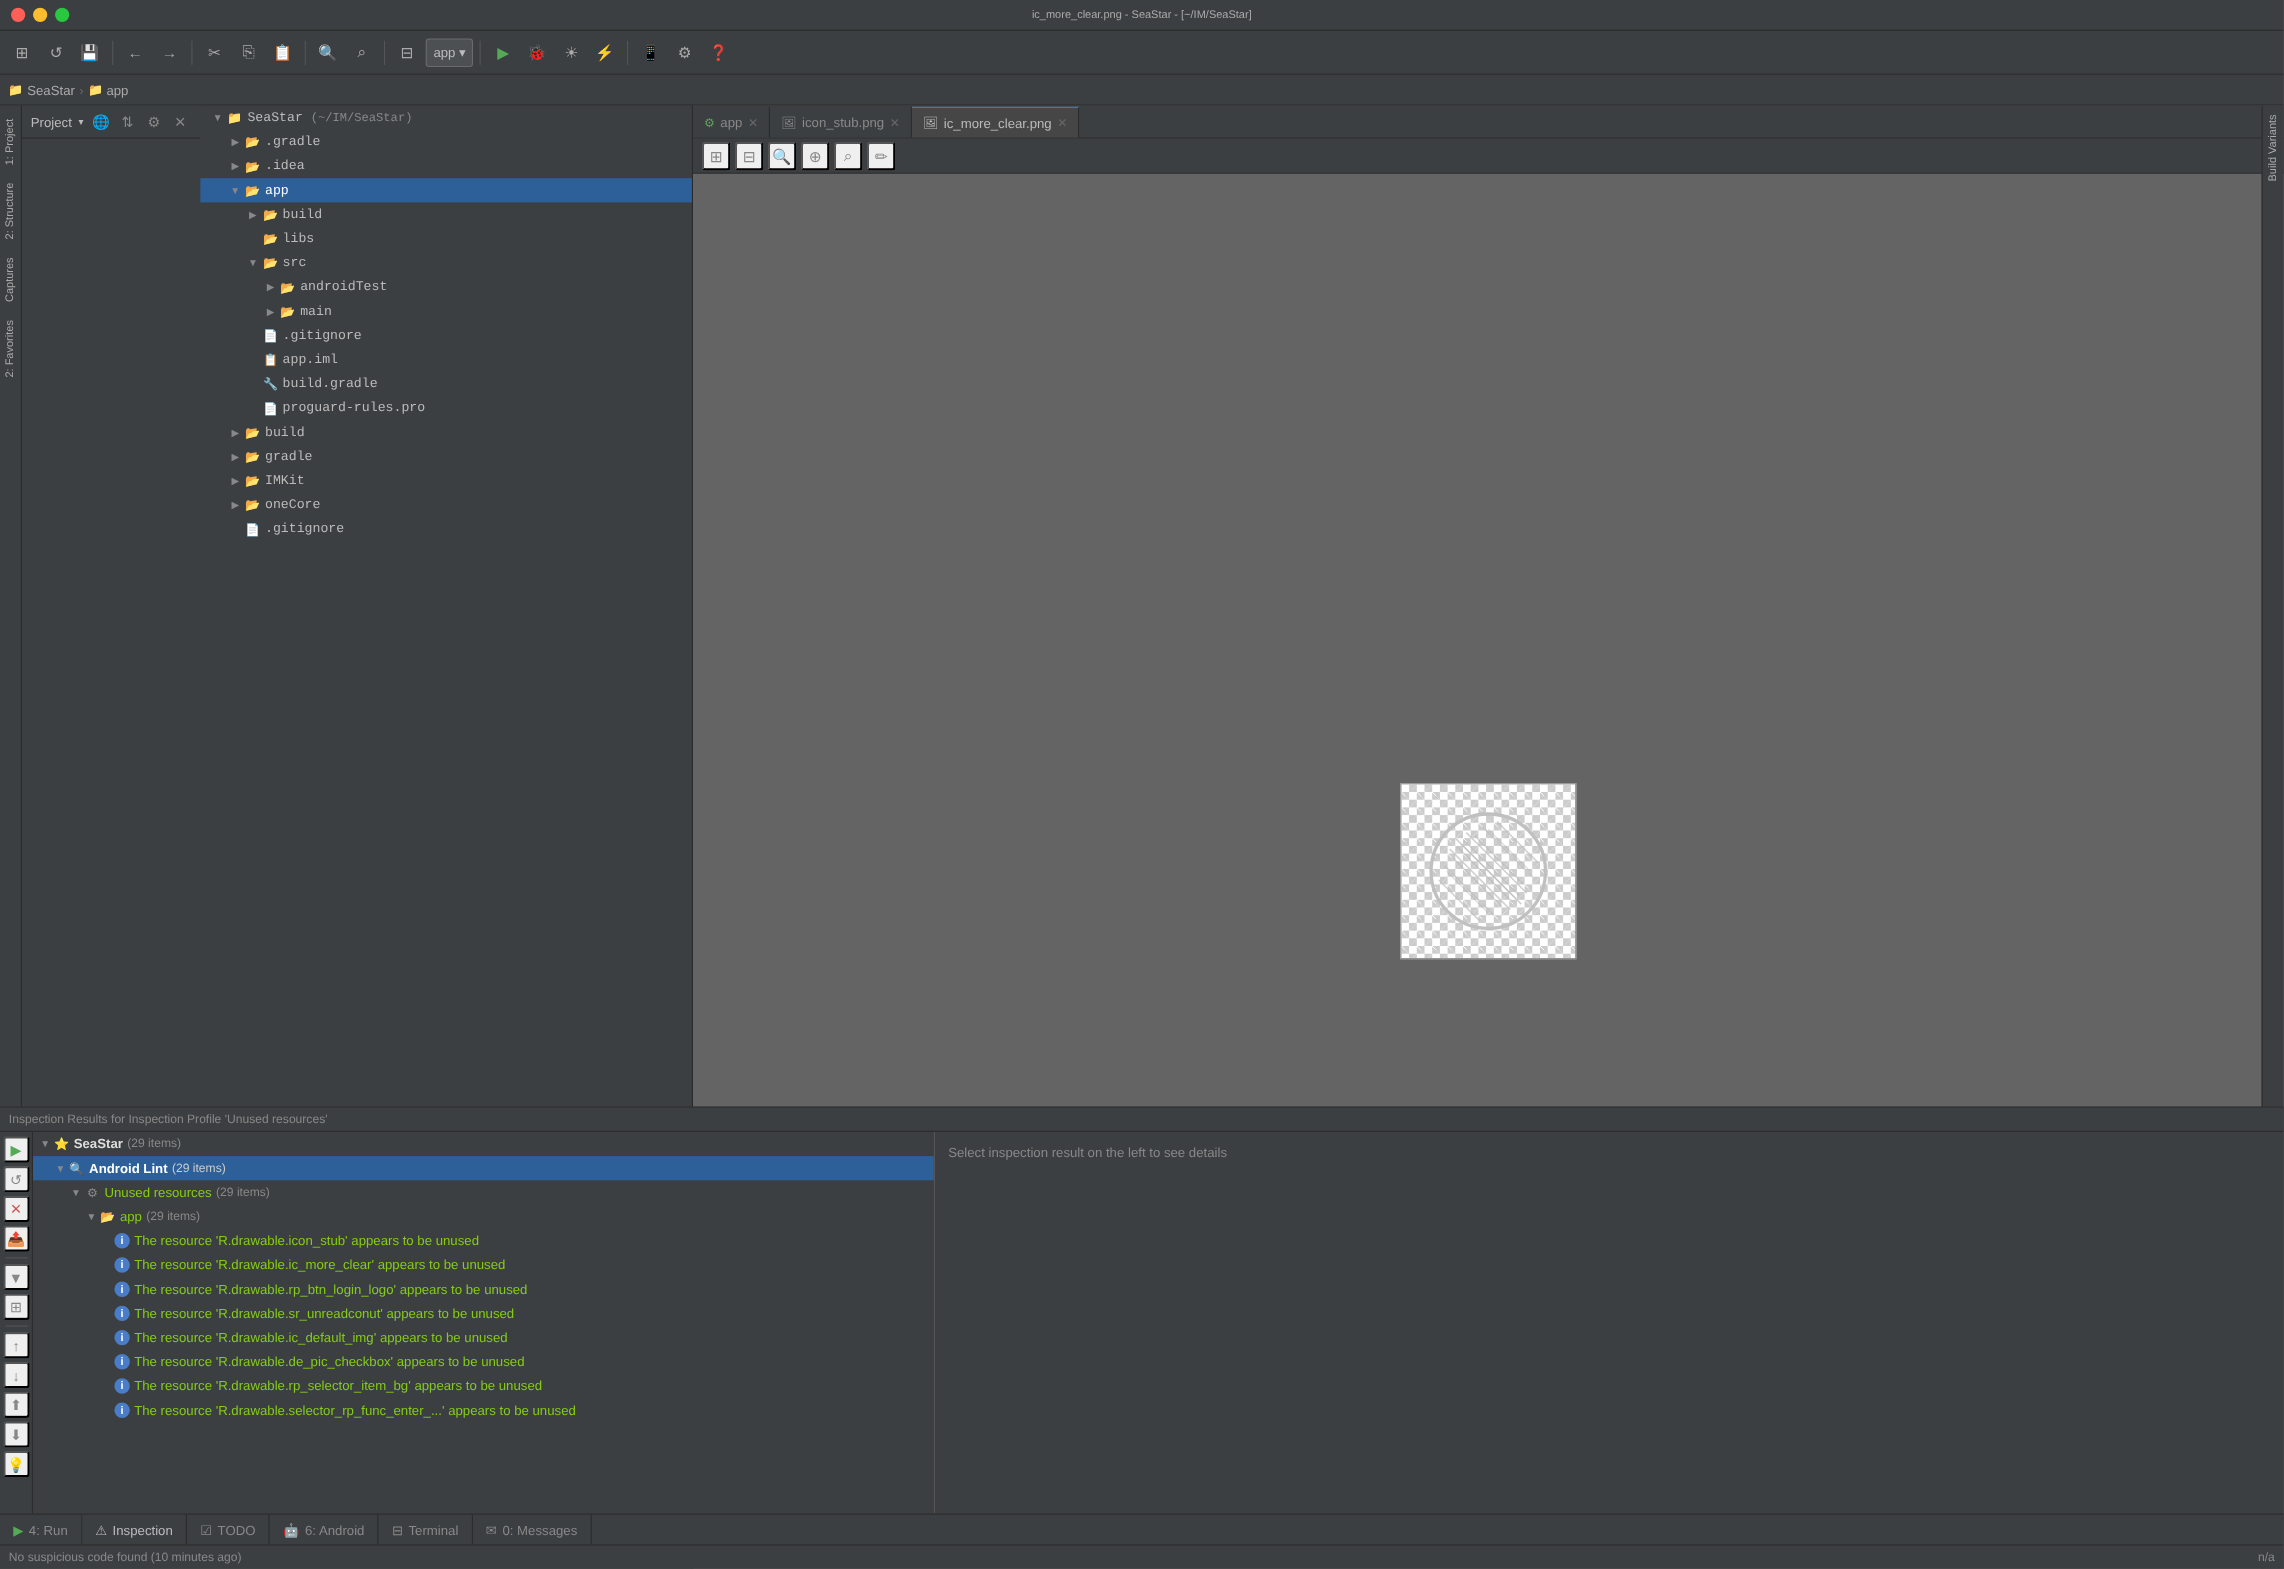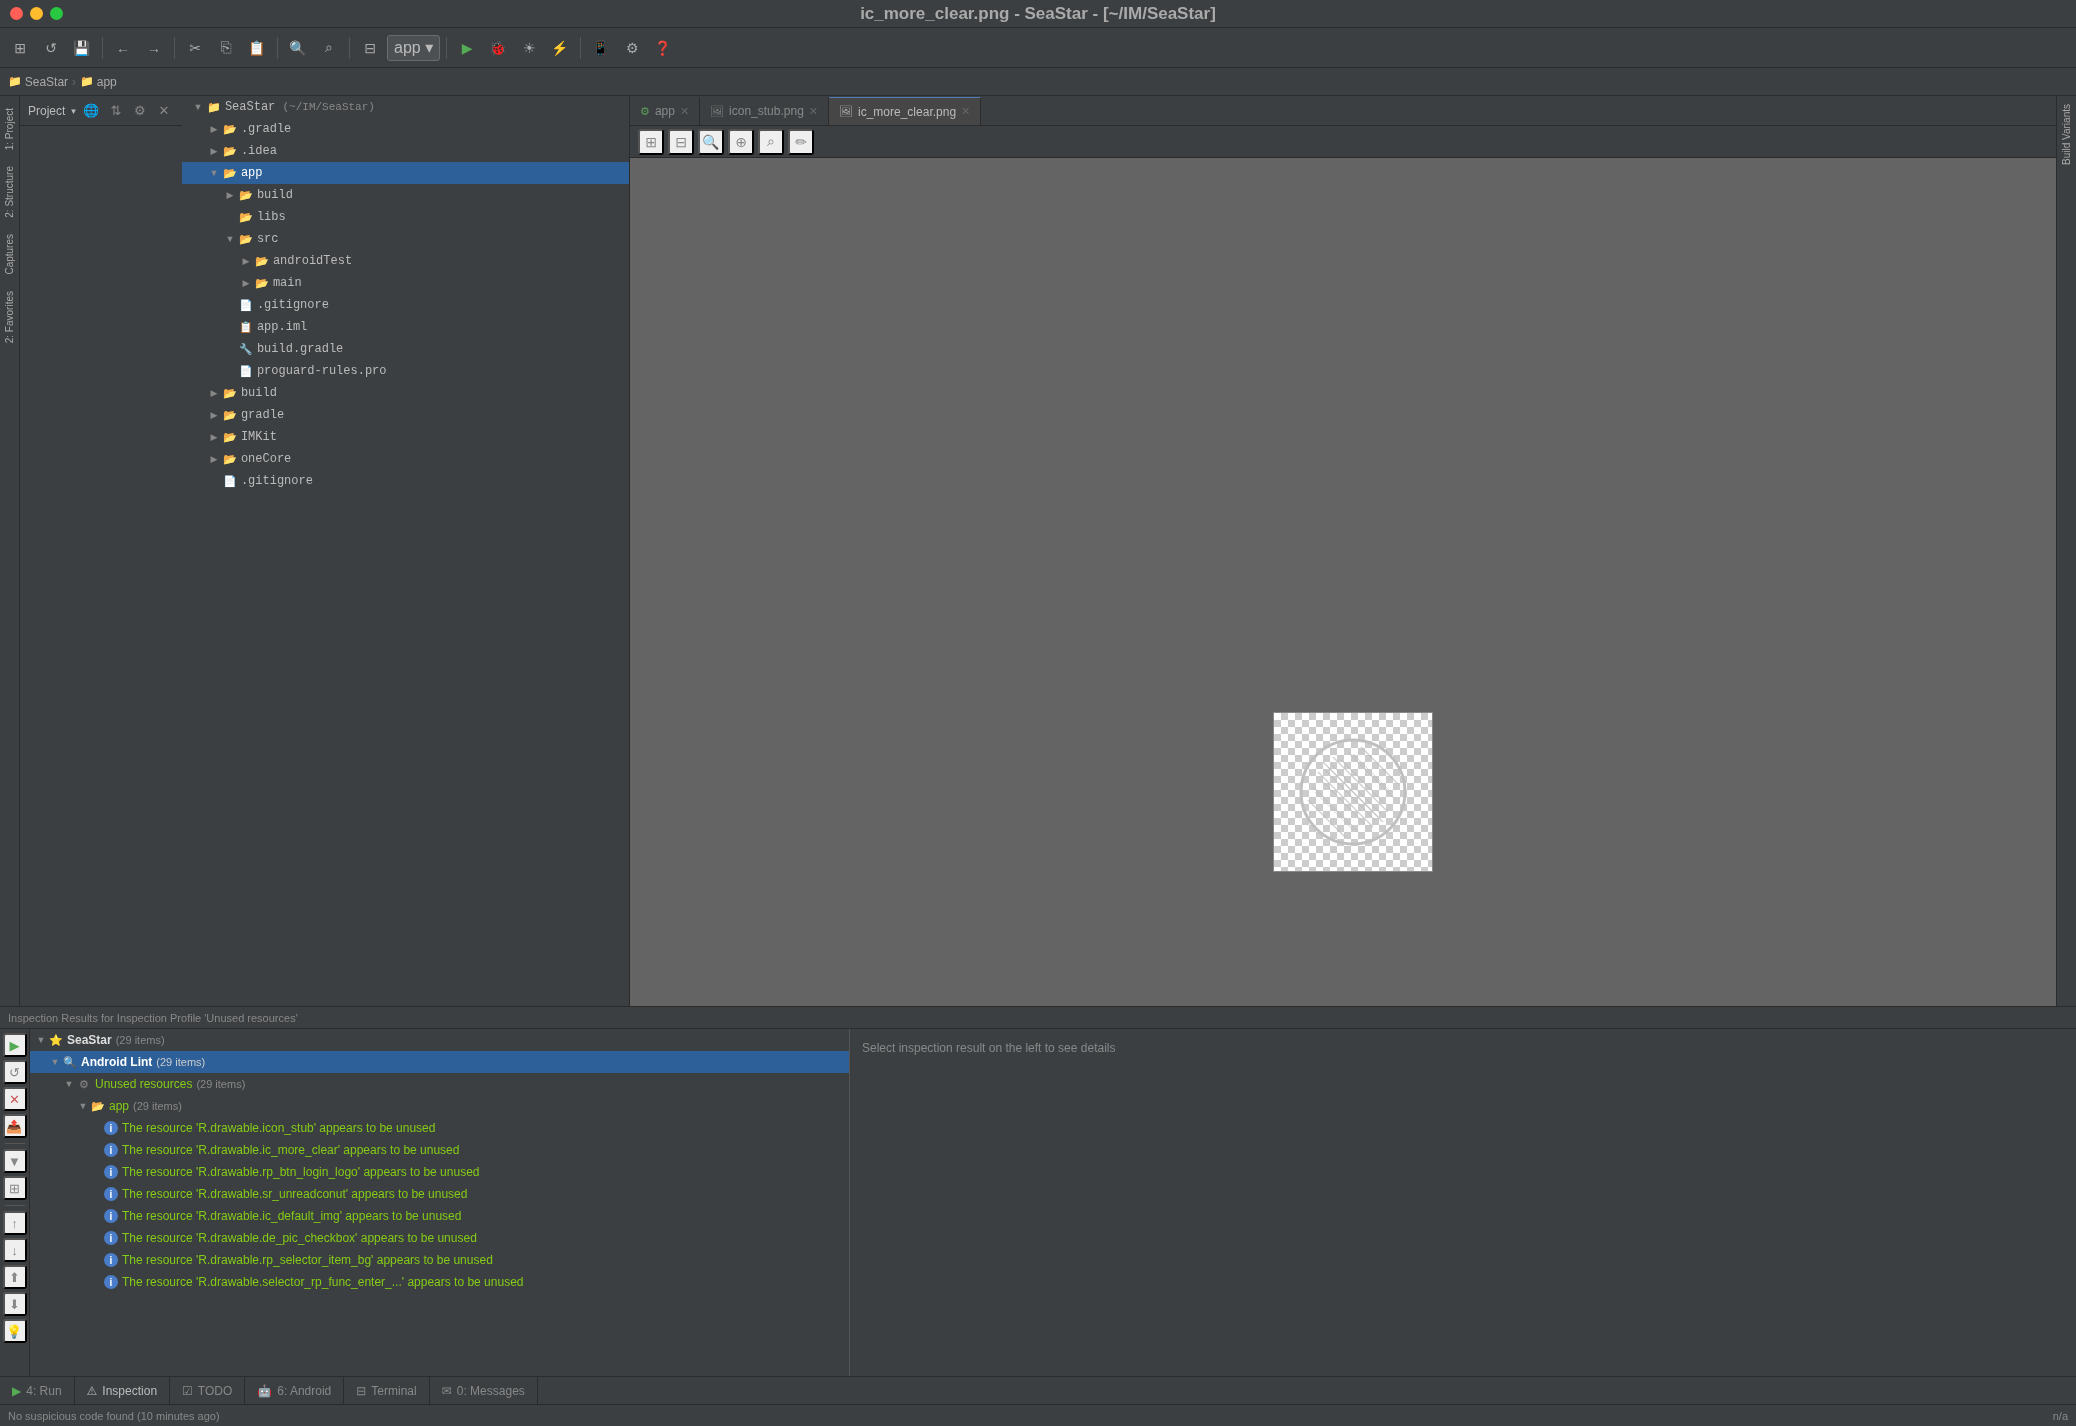--- a/index.html
+++ b/index.html
@@ -33,23 +33,22 @@
     }
     .title-btn {
       width: 13px; height: 13px;
       border-radius: 50%;
       cursor: pointer;
     }
     .btn-close { background: #ff5f57; }
     .btn-min { background: #ffbd2e; }
     .btn-max { background: #28c840; }
     .title-text {
-      font-size: 17px;
+      font-size: 10px;
       color: #aaa;
-      font-weight: bold;
     }
 
     
     .toolbar {
       height: 40px;
       background: #3c3f41;
       border-bottom: 1px solid #2b2b2b;
       display: flex;
       align-items: center;
       padding: 0 6px;
@@ -73,21 +72,21 @@
     }
     .app-dropdown {
       display: flex;
       align-items: center;
       background: #4c5052;
       border: 1px solid #6b6b6b;
       border-radius: 3px;
       padding: 12px 6px;
       cursor: pointer;
       color: #bbb;
-      font-size: 16px;
+      font-size: 12px;
       gap: 4px;
       height: 24px;
     }
 
     
     .breadcrumb-bar {
       height: 28px;
       background: #3c3f41;
       border-bottom: 1px solid #2b2b2b;
       display: flex;

